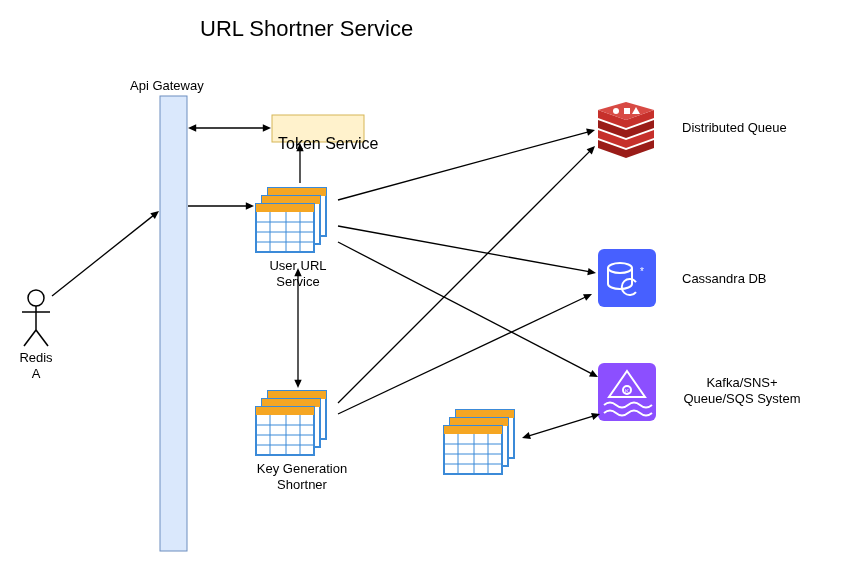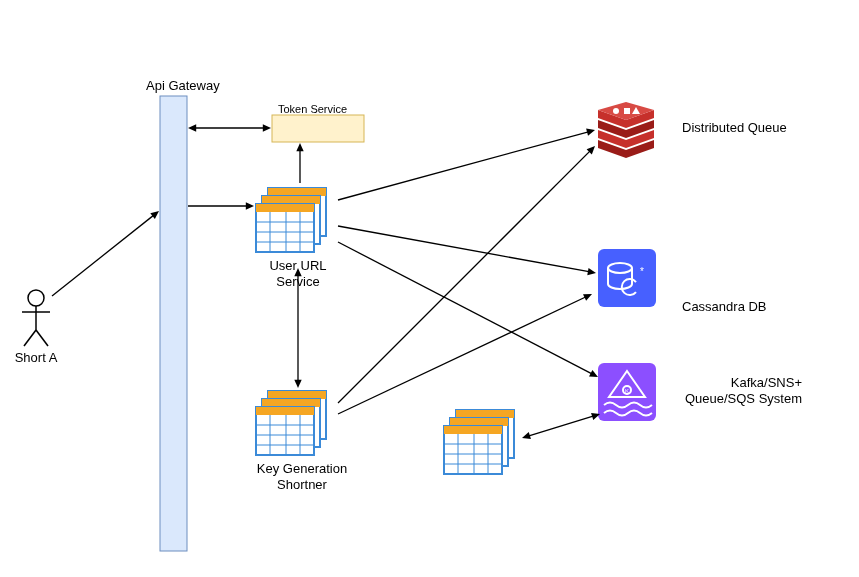--- a/index.html
+++ b/index.html
@@ -5,20 +5,21 @@
   html, body { margin: 0; padding: 0; font-family: Helvetica, Arial, sans-serif; font-size: 13px; color: #000; }
   #canvas { position: relative; width: 859px; height: 577px; background: #fff; }
   .lbl { position: absolute; text-align: center; white-space: pre-line; line-height: 1.2; }
   .title { font-size: 22px; font-weight: 400; }
 </style>
 </head>
 <body>
 
 <div id="canvas">
 
+  <div class="lbl title" style="left:200px; top:16px;">URL Shortner Service</div>
 
   <svg id="svgLayer" width="859" height="577" style="position:absolute; left:0; top:0;">
     <defs>
       <g id="tableIcon">
 
         <rect x="12" y="0" width="58" height="48" fill="#fff" stroke="#3b8ad8" stroke-width="2"></rect>
         <rect x="12" y="0" width="58" height="8" fill="#f5a623"></rect>
         <rect x="6" y="8" width="58" height="48" fill="#fff" stroke="#3b8ad8" stroke-width="2"></rect>
         <rect x="6" y="8" width="58" height="8" fill="#f5a623"></rect>
         <rect x="0" y="16" width="58" height="48" fill="#fff" stroke="#3b8ad8" stroke-width="2"></rect>
@@ -120,24 +121,24 @@
           <polygon points="592,294 586.1373326483601,300.8285526668552 583.0020527197745,294.19221015134895" fill="#000"></polygon>
         </g>
         <g>
           <line x1="597.1326629738342" y1="414.88225754651256" x2="524.8673370261658" y2="437.11774245348744" stroke="#000" stroke-width="1.3"></line>
           <polygon points="522,438 528.7751519695765,432.0757012407253 530.9336503908636,439.0908211099085" fill="#000"></polygon>
           <polygon points="600,414 593.2248480304235,419.9242987592747 591.0663496091364,412.9091788900915" fill="#000"></polygon>
         </g>
       </g>
   </svg>
 
-  <div class="lbl" style="left:14px; top:350px; width:44px;">Short A</div>
-  <div class="lbl" style="left:130px; top:78px;margin-left:16px;">Api Gateway</div>
-  <div class="lbl" style="left:278px; top:103px; font-size:11px;text-align:right;">Token Service</div>
+  <div class="lbl" style="left:14px; top:350px; width:44px;">Redis A</div>
+  <div class="lbl" style="left:130px; top:78px;">Api Gateway</div>
+  <div class="lbl" style="left:278px; top:134px; font-size:16px;text-align:right;">Token Service</div>
   <div class="lbl" style="left:261px; top:258px; width:74px;">User URL
 Service</div>
   <div class="lbl" style="left:252px; top:461px; width:100px;">Key Generation
 Shortner</div>
   <div class="lbl" style="left:682px; top:120px; text-align:left;">Distributed Queue</div>
-  <div class="lbl" style="left:682px; top:271px; text-align:left;margin-top:28px;">Cassandra DB</div>
-  <div class="lbl" style="left:682px; top:375px; text-align:right; width:120px;">Kafka/SNS+
+  <div class="lbl" style="left:682px; top:271px; text-align:left;">Cassandra DB</div>
+  <div class="lbl" style="left:682px; top:375px; text-align:center; width:120px;">Kafka/SNS+
 Queue/SQS System</div>
 </div>
 
 </body></html>

